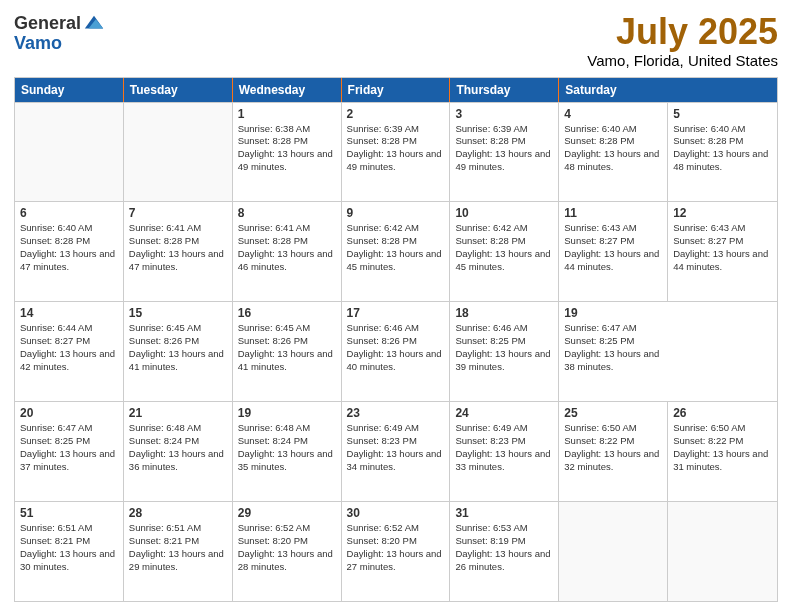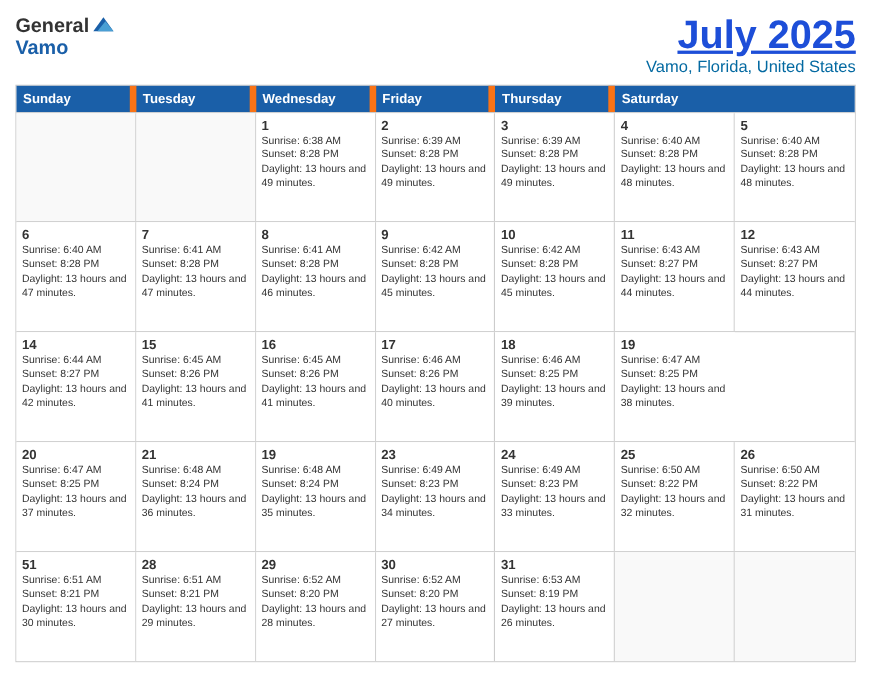--- a/index.html
+++ b/index.html
@@ -53,46 +53,45 @@
     .logo-row {
       display: flex;
       align-items: center;
     }
     .title-area {
       text-align: right;
     }
     .month-title {
       font-size: 36px;
       font-weight: bold;
-      color: #1d4ed8;
+      color: #a16207;
       line-height: 1.1;
-      text-decoration: underline;
     }
     .location {
       font-size: 15px;
-      color: #0369a1;
+      color: #000000;
     }
     .calendar {
       flex: 1;
       display: flex;
       flex-direction: column;
       border: 1px solid #ccc;
     }
     .cal-header {
       display: grid;
       grid-template-columns: repeat(7, 1fr);
       background: #1a5fa8;
     }
     .cal-header-cell {
       color: #fff;
       font-weight: bold;
       font-size: 12px;
       padding: 5px 6px;
       text-align: left;
-      border-right: 6px solid #f97316;
+      border-right: 1px solid #f97316;
     }
     .cal-header-cell:last-child { border-right: none; }
     .cal-body {
       flex: 1;
       display: flex;
       flex-direction: column;
     }
     .cal-row {
       display: grid;
       grid-template-columns: repeat(7, 1fr);

